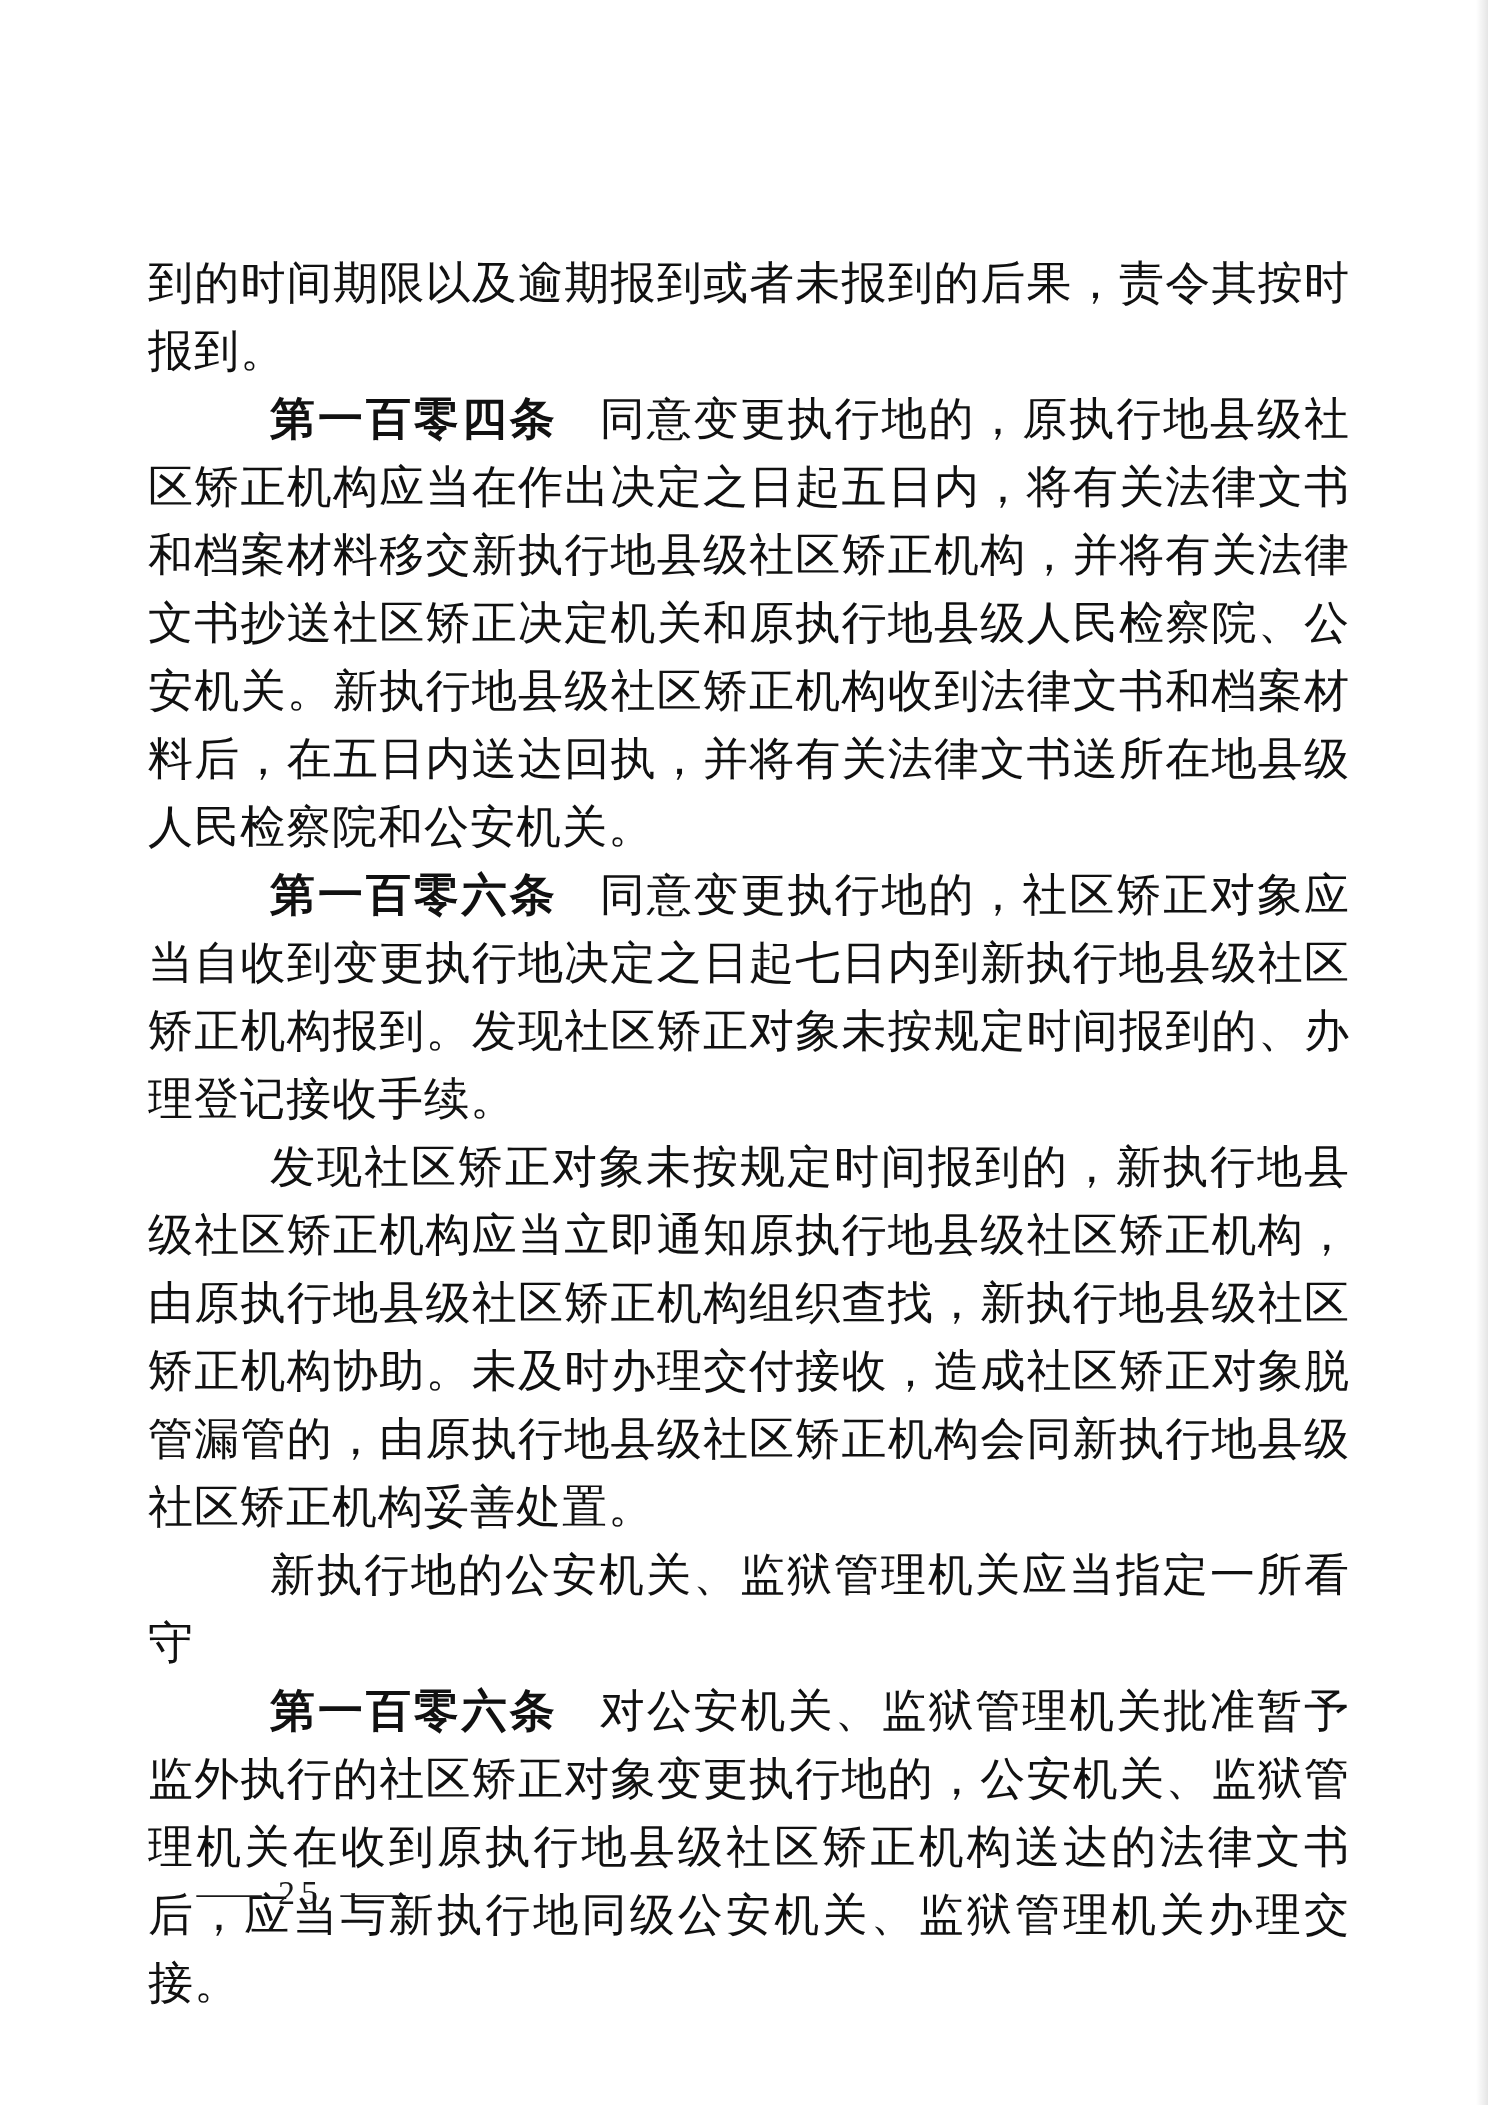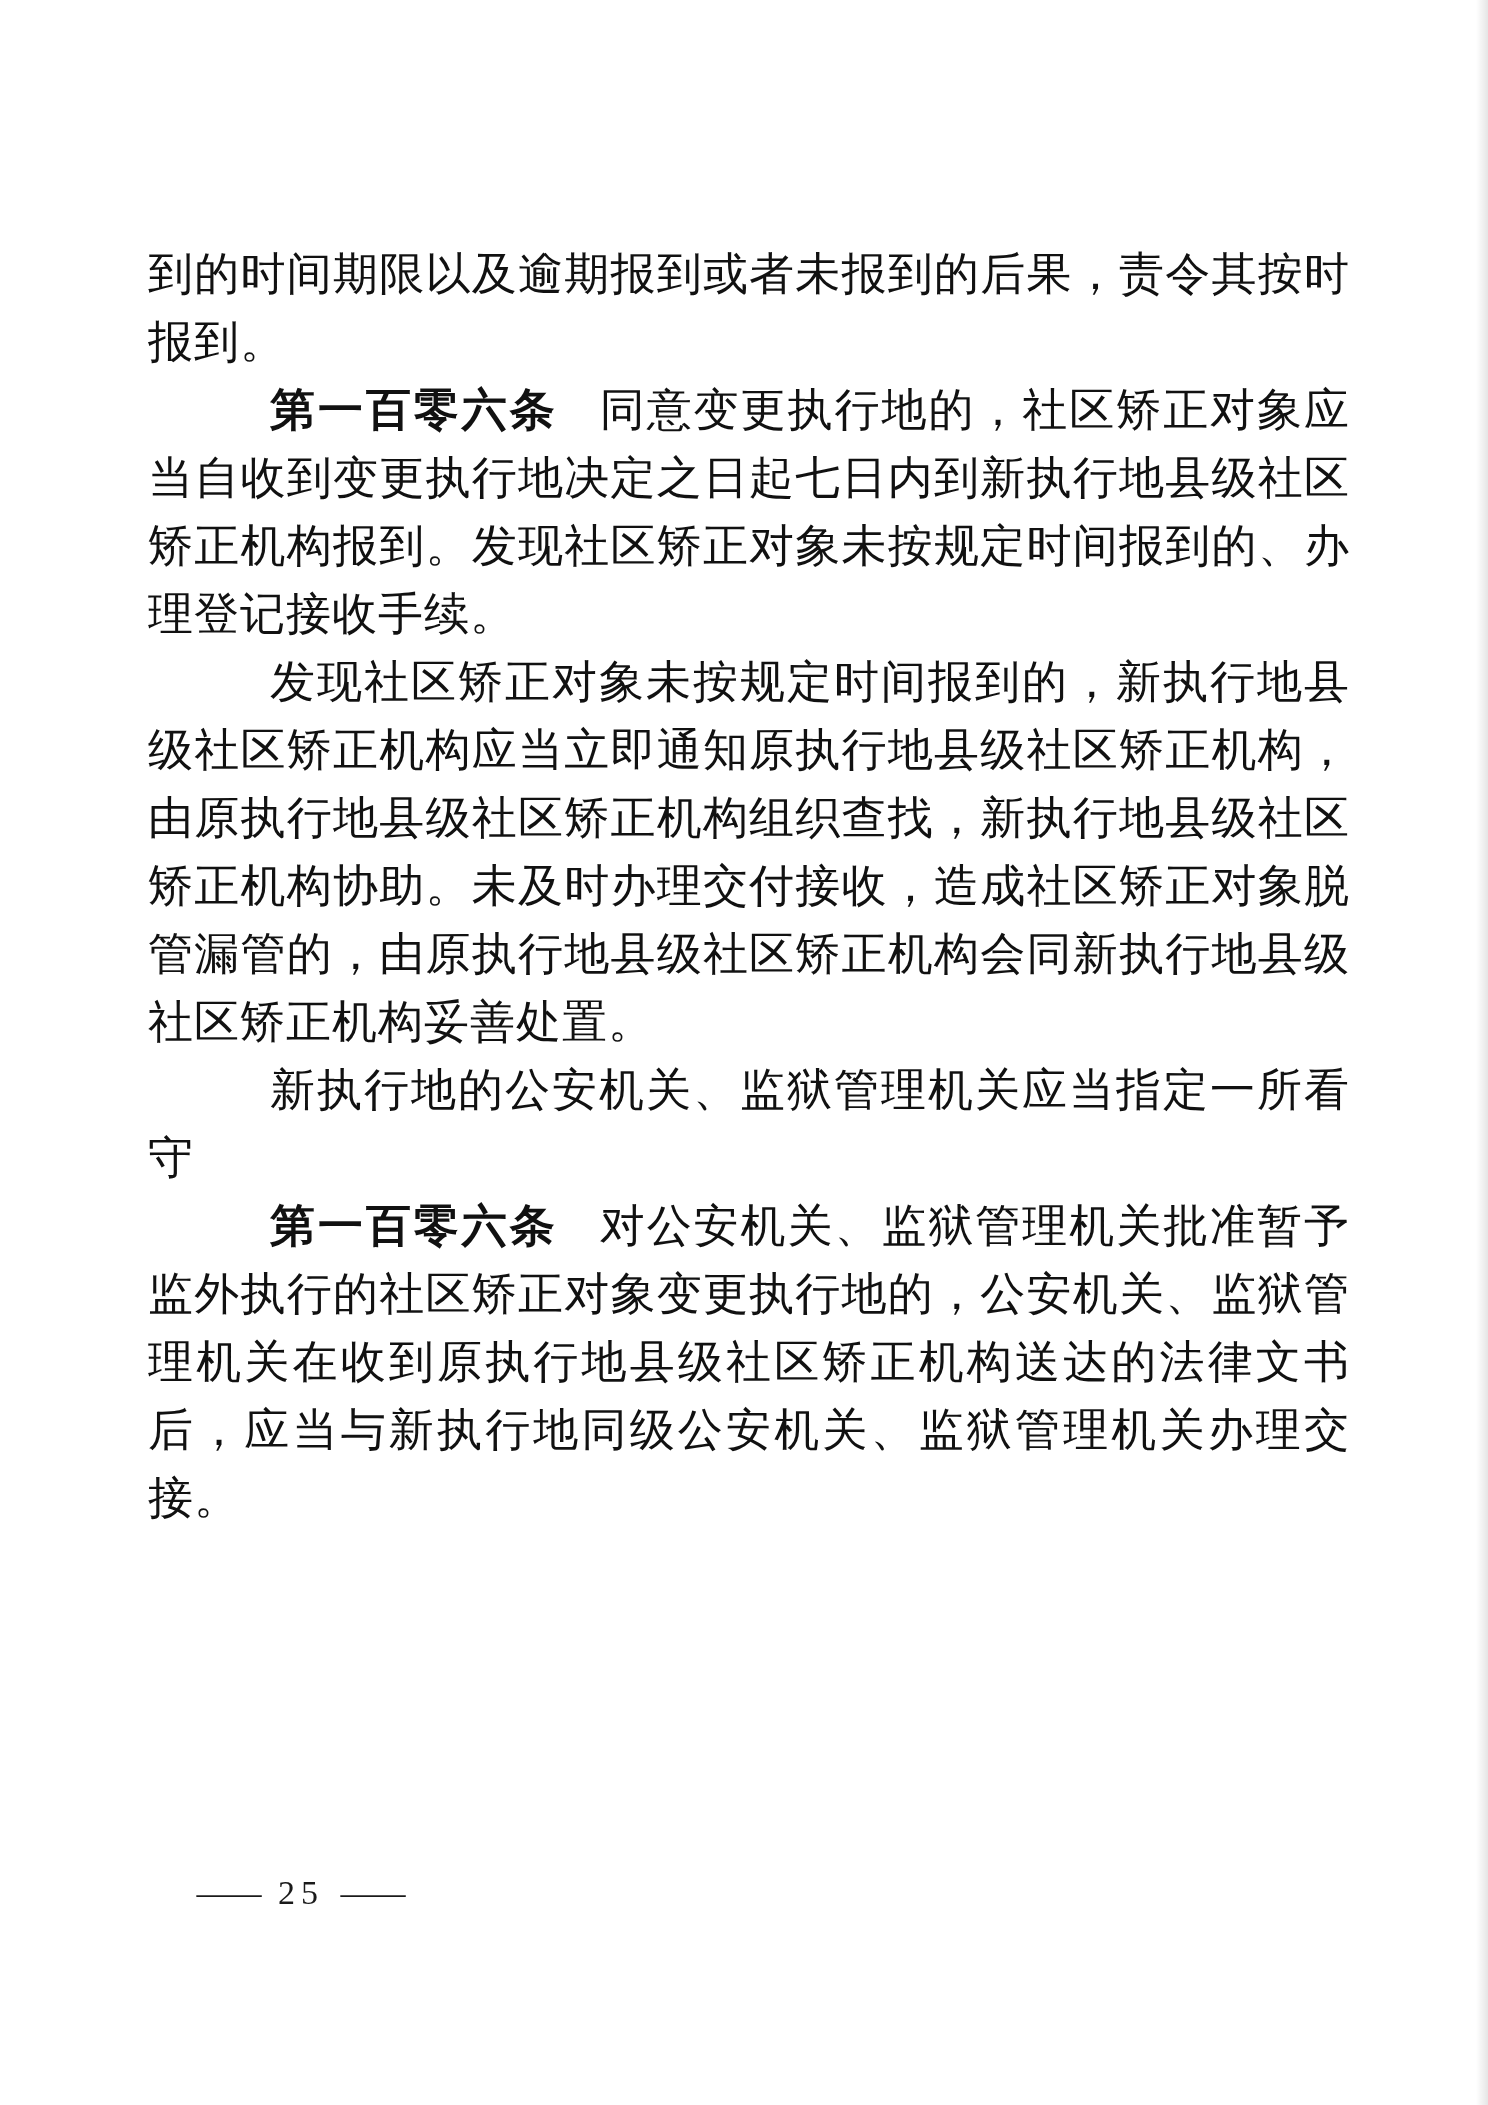--- a/index.html
+++ b/index.html
@@ -8,21 +8,21 @@
     width: 1488px;
     height: 2105px;
     background: #ffffff;
     overflow: hidden;
     color: #111111;
     font-family: "Liberation Serif", "DejaVu Serif", serif;
   }
   .text-block {
     position: absolute;
     left: 148px;
-    top: 240px;
+    top: 249px;
     width: 1202px;
     font-size: 45px;
     line-height: 68px;
     letter-spacing: 1px;
     text-align: justify;
     text-justify: inter-ideograph;
   }
   .text-block p { margin: 0; }
   .text-block p.indent { text-indent: 122px; }
   .term {
@@ -57,20 +57,21 @@
     background: linear-gradient(to right, rgba(0,0,0,0), rgba(0,0,0,0.10));
     pointer-events: none;
   }
 </style>
 </head>
 <body>
 
 <div class="page">
   <main class="text-block">
       <p><span>到的时间期限以及逾期报到或者未报到的后果，责令其按时报到。</span></p>
+      <p class="indent"><b class="term">第一百零四条</b><span>同意变更执行地的，原执行地县级社区矫正机构应当在作出决定之日起五日内，将有关法律文书和档案材料移交新执行地县级社区矫正机构，并将有关法律文书抄送社区矫正决定机关和原执行地县级人民检察院、公安机关。新执行地县级社区矫正机构收到法律文书和档案材料后，在五日内送达回执，并将有关法律文书送所在地县级人民检察院和公安机关。</span></p>
       <p class="indent"><b class="term">第一百零六条</b><span>同意变更执行地的，社区矫正对象应当自收到变更执行地决定之日起七日内到新执行地县级社区矫正机构报到。发现社区矫正对象未按规定时间报到的、办理登记接收手续。</span></p>
       <p class="indent"><span>发现社区矫正对象未按规定时间报到的，新执行地县级社区矫正机构应当立即通知原执行地县级社区矫正机构，由原执行地县级社区矫正机构组织查找，新执行地县级社区矫正机构协助。未及时办理交付接收，造成社区矫正对象脱管漏管的，由原执行地县级社区矫正机构会同新执行地县级社区矫正机构妥善处置。</span></p>
       <p class="indent"><span>新执行地的公安机关、监狱管理机关应当指定一所看守</span></p>
       <p class="indent"><b class="term">第一百零六条</b><span>对公安机关、监狱管理机关批准暂予监外执行的社区矫正对象变更执行地的，公安机关、监狱管理机关在收到原执行地县级社区矫正机构送达的法律文书后，应当与新执行地同级公安机关、监狱管理机关办理交接。</span></p>
     </main>
 
   <footer class="page-footer">
     <span class="dash">—</span>
     <span class="page-num">25</span>
     <span class="dash">—</span>

